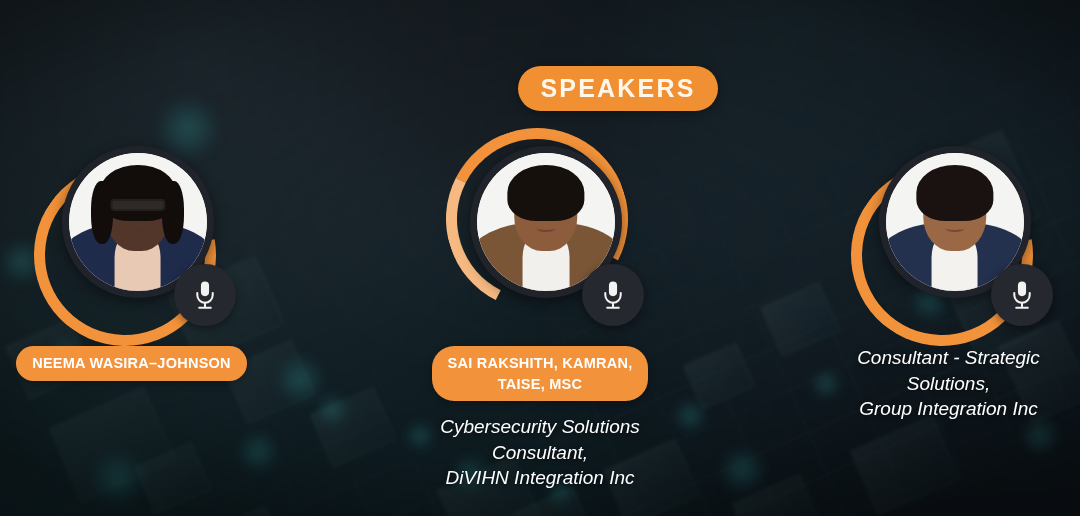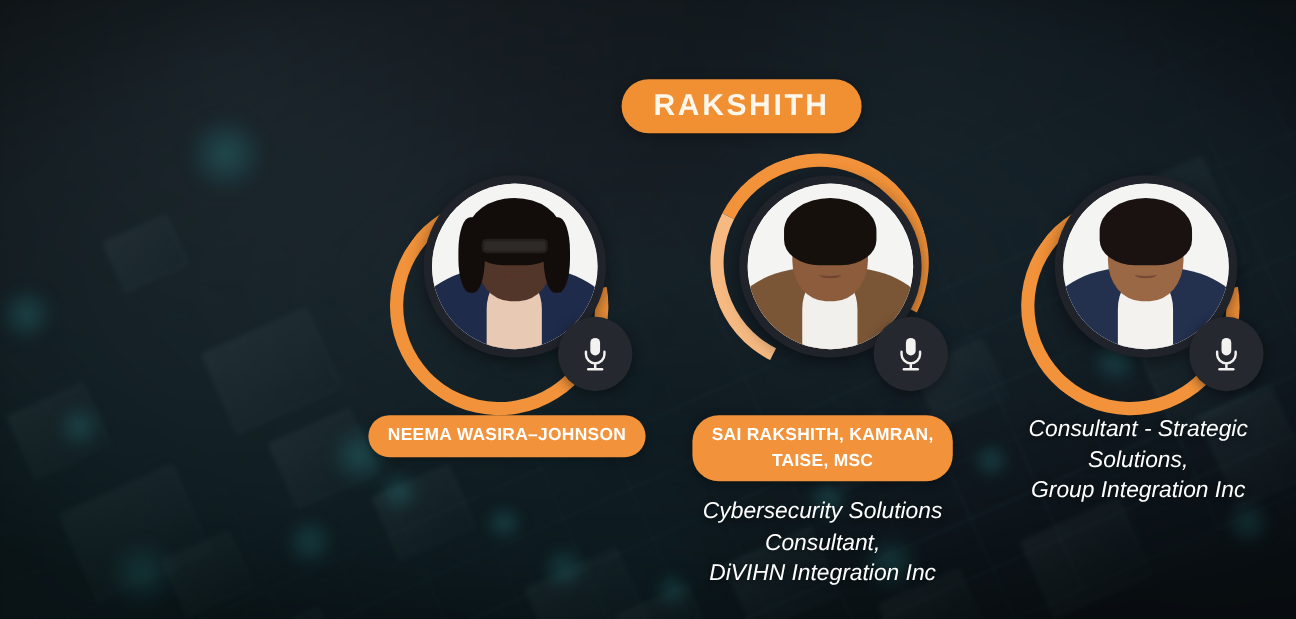--- a/index.html
+++ b/index.html
@@ -91,21 +91,21 @@
     font-weight:bold;
     letter-spacing:2.2px;
   }
 
   
   .speakers {
     position:absolute;
     left:0; top:140px;
     width:1080px;
     display:flex;
-    justify-content:flex-end;
+    justify-content:space-between;
     align-items:flex-start;
   }
   .col {
     width:263px;
     display:flex;
     flex-direction:column;
     align-items:center;
     position:relative;
   }
 
@@ -255,21 +255,21 @@
       <div class="bokeh" style="left: 972px; top: 188px; width: 36px; height: 36px;"></div>
       <div class="bokeh" style="left: 154px; top: 94px; width: 68px; height: 68px;"></div>
       <div class="bokeh" style="left: 450px; top: 454px; width: 40px; height: 40px;"></div>
       <div class="bokeh" style="left: 544px; top: 476px; width: 32px; height: 32px;"></div>
       <div class="bokeh" style="left: -2px; top: 238px; width: 48px; height: 48px;"></div>
       <div class="bokeh" style="left: 1020px; top: 416px; width: 40px; height: 40px;"></div>
     </div>
   <div class="bg-veil"></div>
 
   <div class="header-pill">
-    <span class="txt">RAKSHITH</span>
+    <span class="txt">SPEAKERS</span>
   </div>
 
   <div class="speakers" id="speakers">
       <div class="col">
         <div class="avatar-wrap">
           <div class="arc down"></div>
           <div class="photo-ring">
             <div class="photo">
               <div class="pf pf-bg" style="background:#F4F4F2"></div>
               <div class="pf pf-body" style="background:#1E2B4A"></div>

